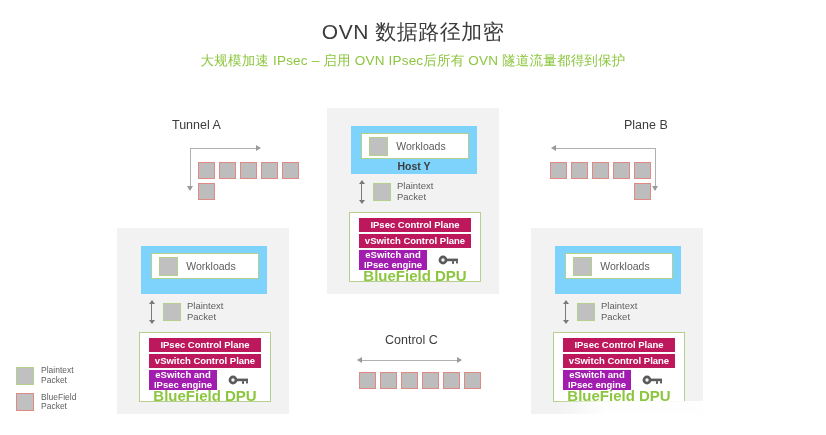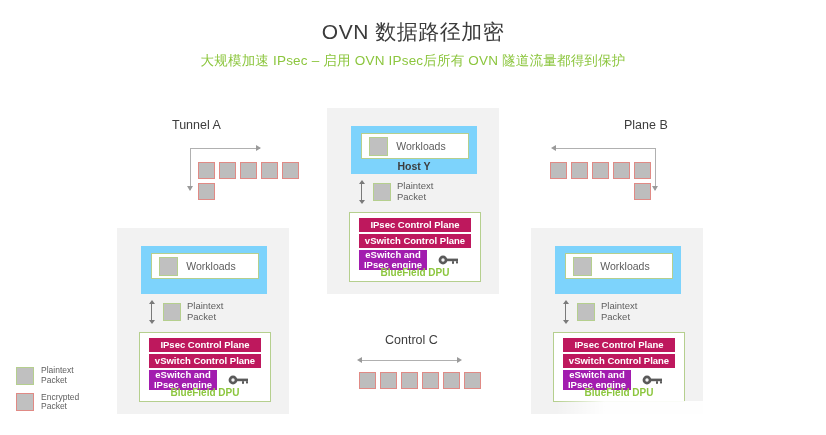--- a/index.html
+++ b/index.html
@@ -47,21 +47,21 @@
   .ptarrow .dn{bottom:0;border-top:4px solid #7a7a7a;}
   .pt-sq{width:16px;height:16px;background:#c0c0c0;border:1.5px solid #b5cf8e;margin:0 6px 0 7px;}
   .pt-text{font-size:9.5px;color:#5e5e5e;line-height:1.12;}
 
   
   .dpu{position:absolute;background:#ffffff;border:1.5px solid #b5cf8e;}
   .bar{position:absolute;display:flex;align-items:center;justify-content:center;
        color:#ffffff;font-size:9.5px;font-weight:bold;text-align:center;line-height:1.1;}
   .bar.purple{background:#be185d;}
   .bar.green{background:#a21caf;}
-  .dpu-label{position:absolute;width:100%;text-align:center;font-size:10px;font-weight:bold;color:#8cc63e;}
+  .dpu-label{position:absolute;width:100%;text-align:center;font-size:15px;font-weight:bold;color:#8cc63e;}
   .keyicon{position:absolute;}
 
   
   .tlabel{position:absolute;font-size:12.5px;color:#3d3d3d;}
   .pkt{position:absolute;background:#bdbdbd;border:1.5px solid #e08a85;width:15px;height:15px;}
 
   .ln{position:absolute;background:#b0b0b0;}
   .arrowhead{position:absolute;width:0;height:0;}
   .ah-right{border-top:3.5px solid transparent;border-bottom:3.5px solid transparent;border-left:5px solid #9a9a9a;}
   .ah-left{border-top:3.5px solid transparent;border-bottom:3.5px solid transparent;border-right:5px solid #9a9a9a;}
@@ -258,21 +258,21 @@
     <div class="leg-row">
       <div class="leg-sq plain"></div>
       <div class="leg-txt">
         <div>Plaintext</div>
         <div>Packet</div>
       </div>
     </div>
     <div class="leg-row">
       <div class="leg-sq enc"></div>
       <div class="leg-txt">
-        <div>Encrypted</div>
+        <div>BlueField</div>
         <div>Packet</div>
       </div>
     </div>
   </div>
 
   <div class="legend" style="left:722px;top:362px;">
   </div>
 
   <div class="wm-bg"></div>
 

